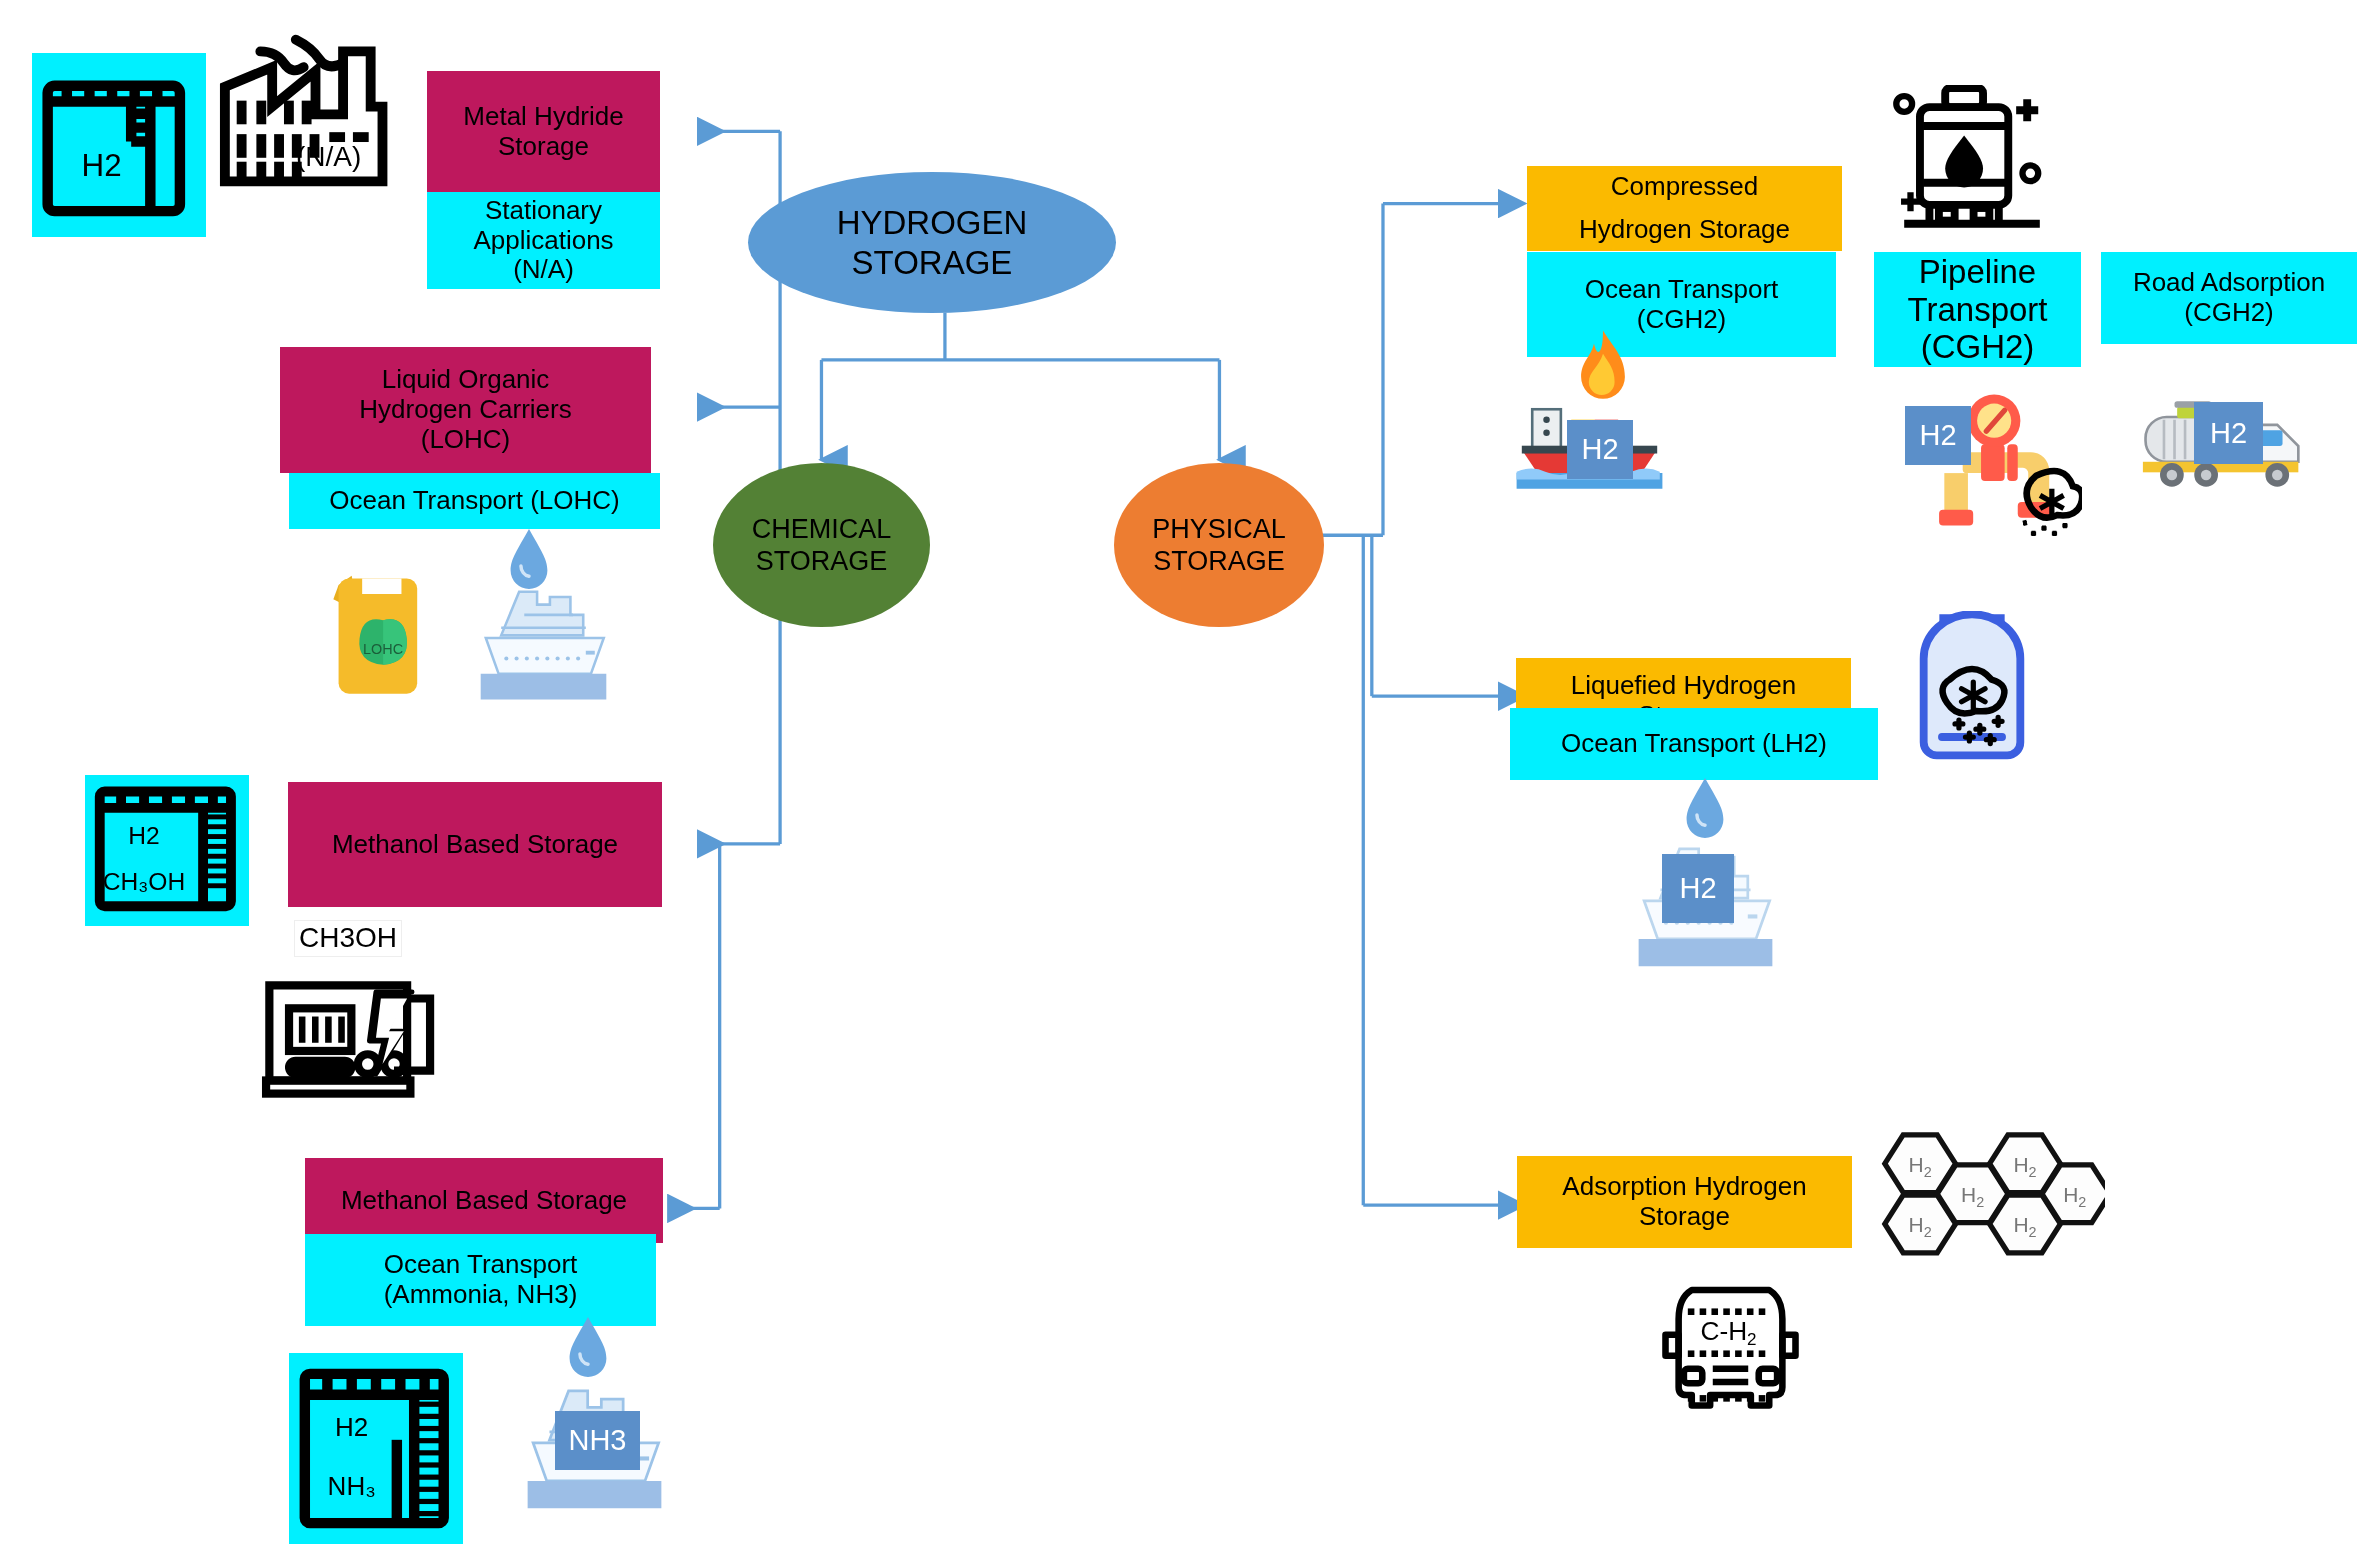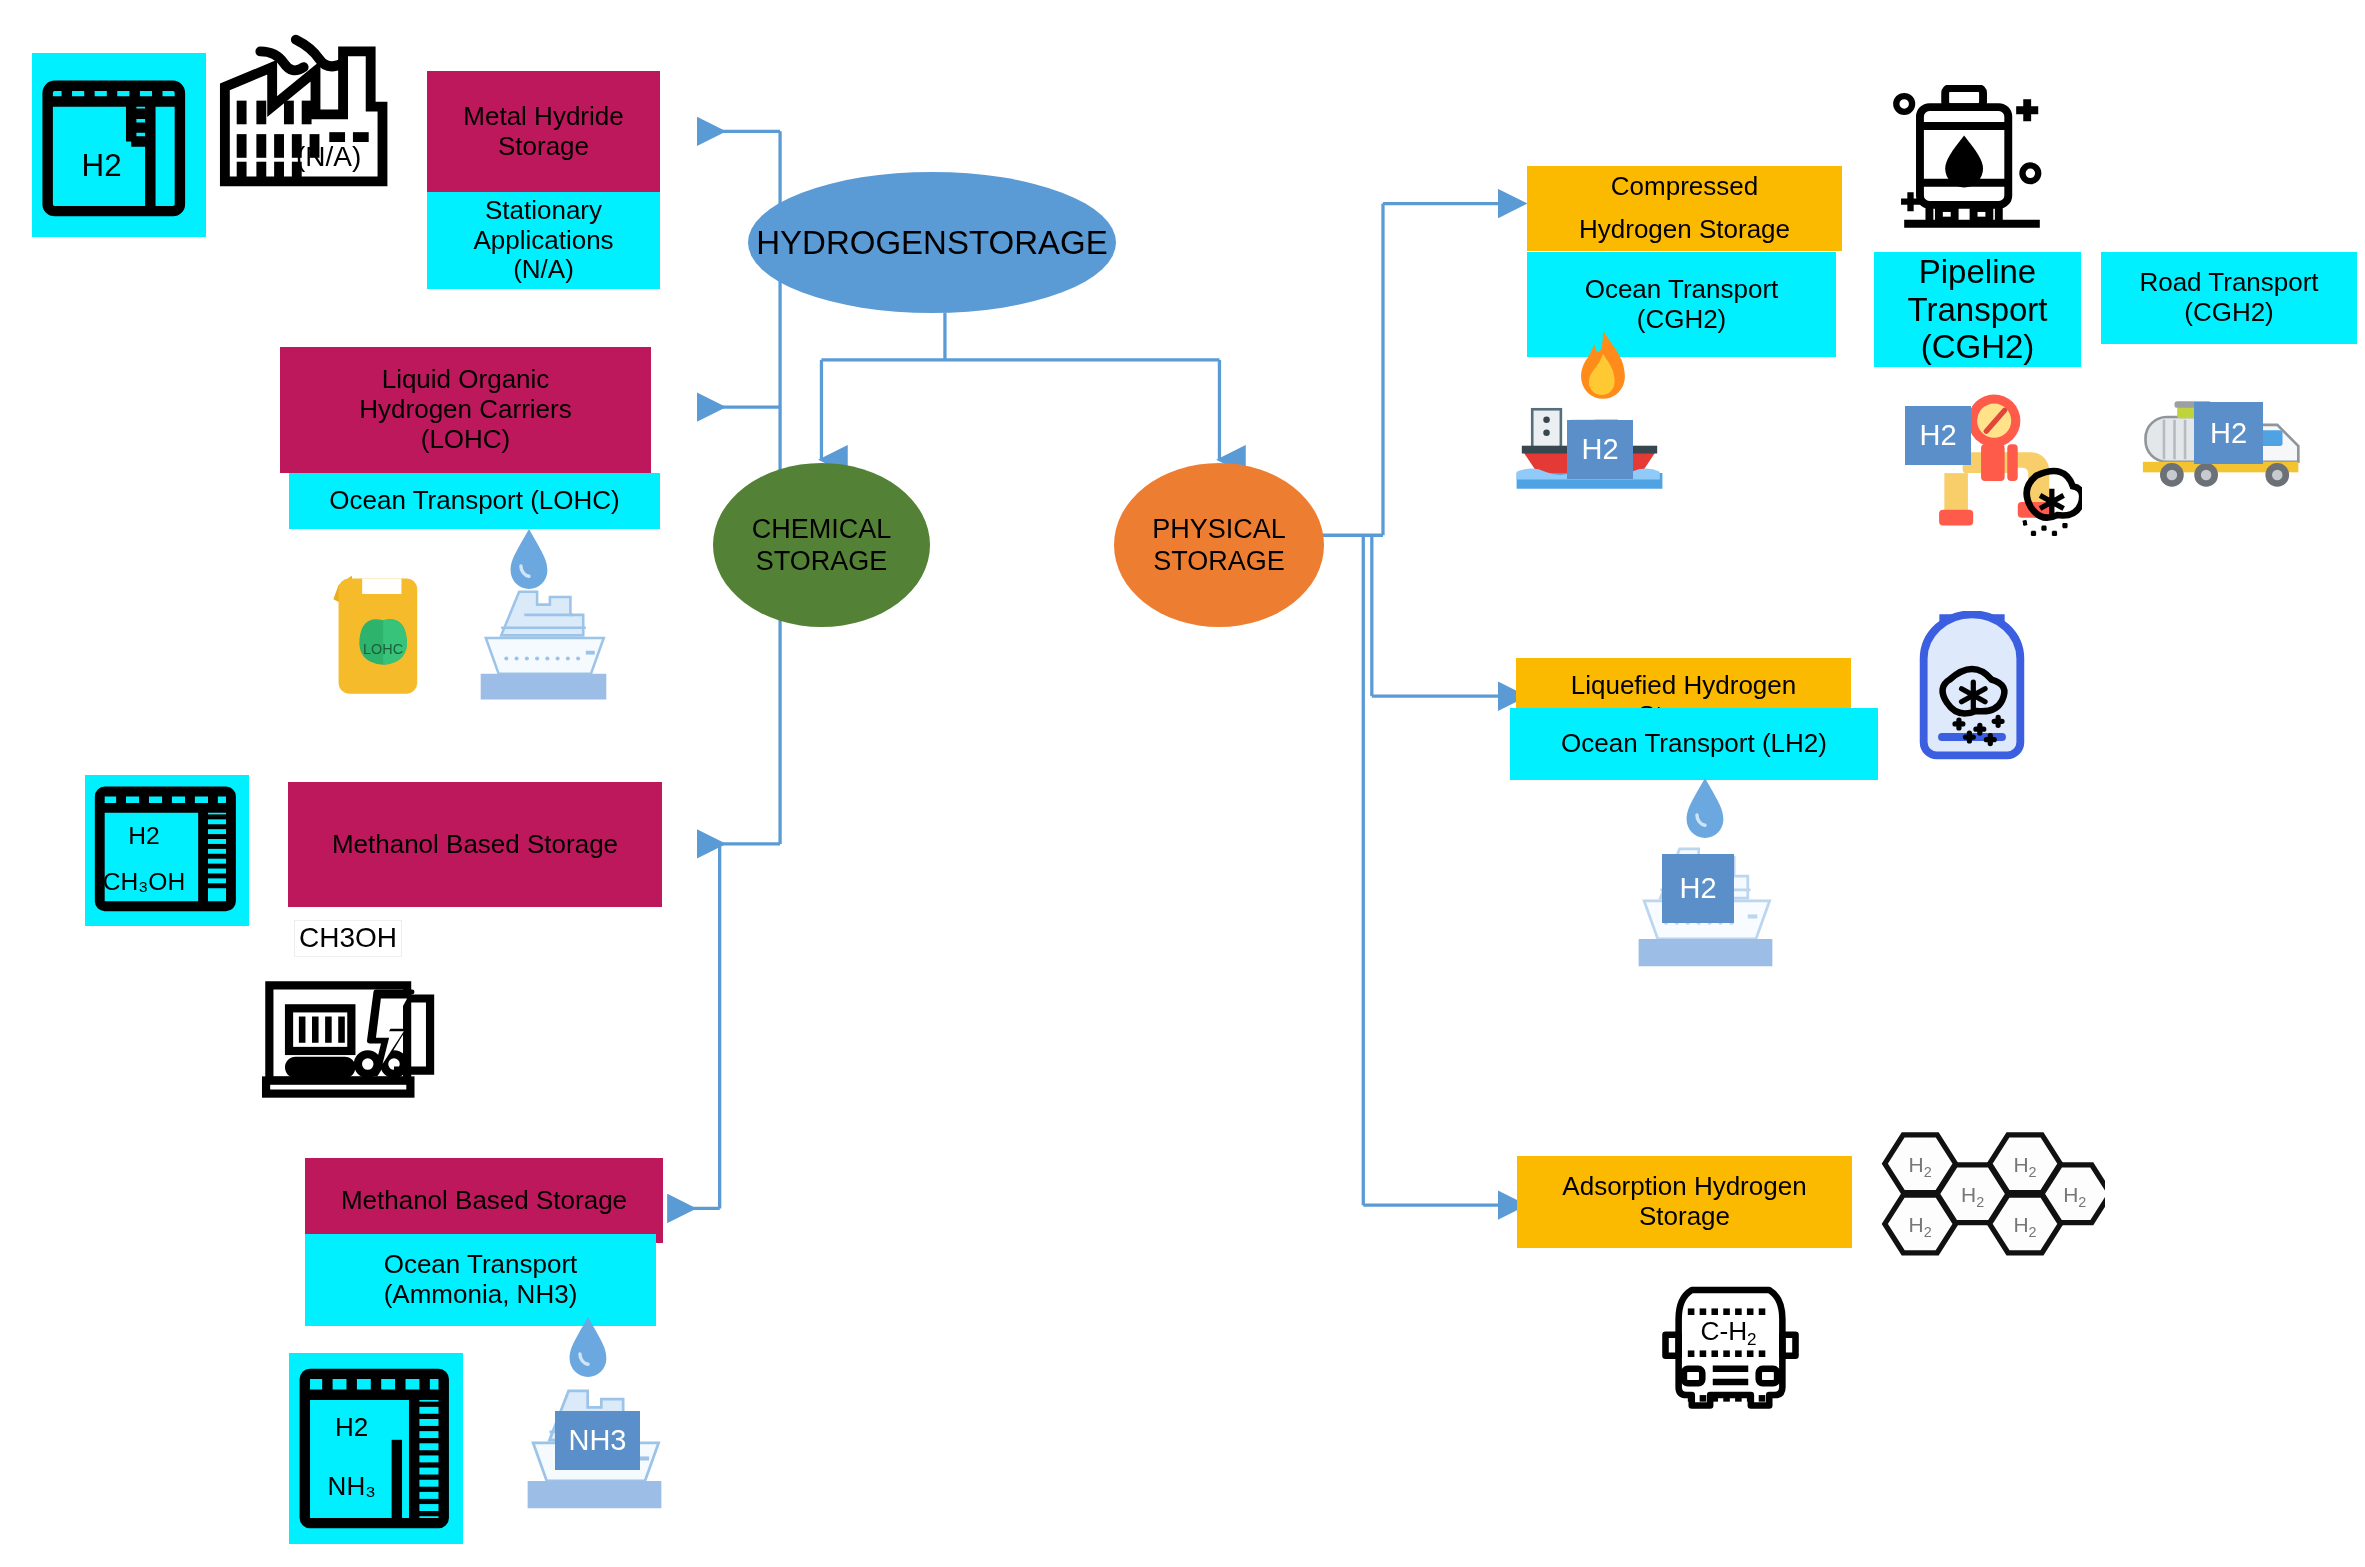--- a/index.html
+++ b/index.html
@@ -54,21 +54,21 @@
       <path d="M2105,815 L2105,310"></path>
       <path d="M2105,310 L2285,310" marker-end="url(#arrR)"></path>
       <path d="M2088,815 L2088,1060"></path>
       <path d="M2088,1060 L2285,1060" marker-end="url(#arrR)"></path>
       <path d="M2075,815 L2075,1835"></path>
       <path d="M2075,1835 L2285,1835" marker-end="url(#arrR)"></path>
     </g>
   </svg>
 
   <div class="ellipse el-blue" style="left:932px;top:171px;width:0;height:0"></div>
-  <div class="ellipse el-blue" style="left:932px;top:172px;width:368px;height:141px;transform:translateX(-184px);font-size:33px;flex-direction:row;">
+  <div class="ellipse el-blue" style="left:932px;top:172px;width:368px;height:141px;transform:translateX(-184px);font-size:33px;flex-direction:column;">
     <span>HYDROGEN</span>
     <span>STORAGE</span>
   </div>
 
   <div class="ellipse el-green" style="left:821px;top:463px;width:217px;height:164px;transform:translateX(-108px);font-size:27px;flex-direction:column;">
     <span>CHEMICAL</span>
     <span>STORAGE</span>
   </div>
 
   <div class="ellipse el-orange" style="left:1219px;top:463px;width:210px;height:164px;transform:translateX(-105px);font-size:27px;flex-direction:column;">
@@ -293,21 +293,21 @@
     <span>(CGH2)</span>
   </div>
 
   <div class="box cyan" style="left:1874px;top:252px;width:207px;height:115px;font-size:33px;flex-direction:column;">
     <span>Pipeline</span>
     <span>Transport</span>
     <span>(CGH2)</span>
   </div>
 
   <div class="box cyan" style="left:2101px;top:252px;width:256px;height:92px;font-size:26px;flex-direction:column;">
-    <span>Road Transport</span>
+    <span>Road Adsorption</span>
     <span>(CGH2)</span>
   </div>
 
   <div class="ico" style="left:1885px;top:85px;width:174px;height:164px;">
     <svg viewBox="0 0 110 104" width="174" height="164">
       <g fill="none" stroke="#000" stroke-width="5">
         <rect x="22" y="14" width="56" height="62" rx="6"></rect>
         <rect x="38" y="2" width="24" height="12" rx="3"></rect>
         <path d="M24,26 h52 M24,62 h52"></path>
         <path d="M28,76 v10 M72,76 v10 M12,88 h86"></path>

